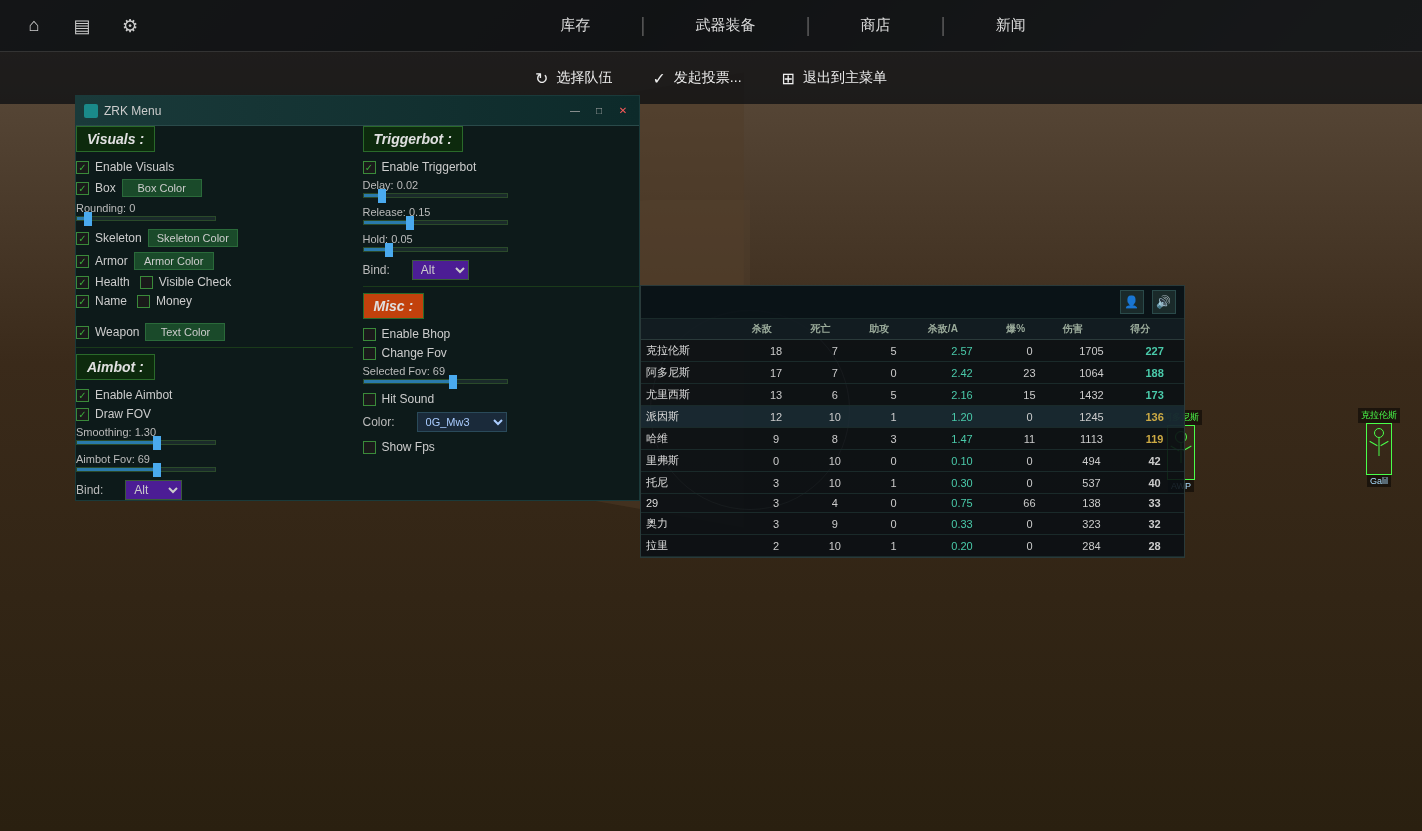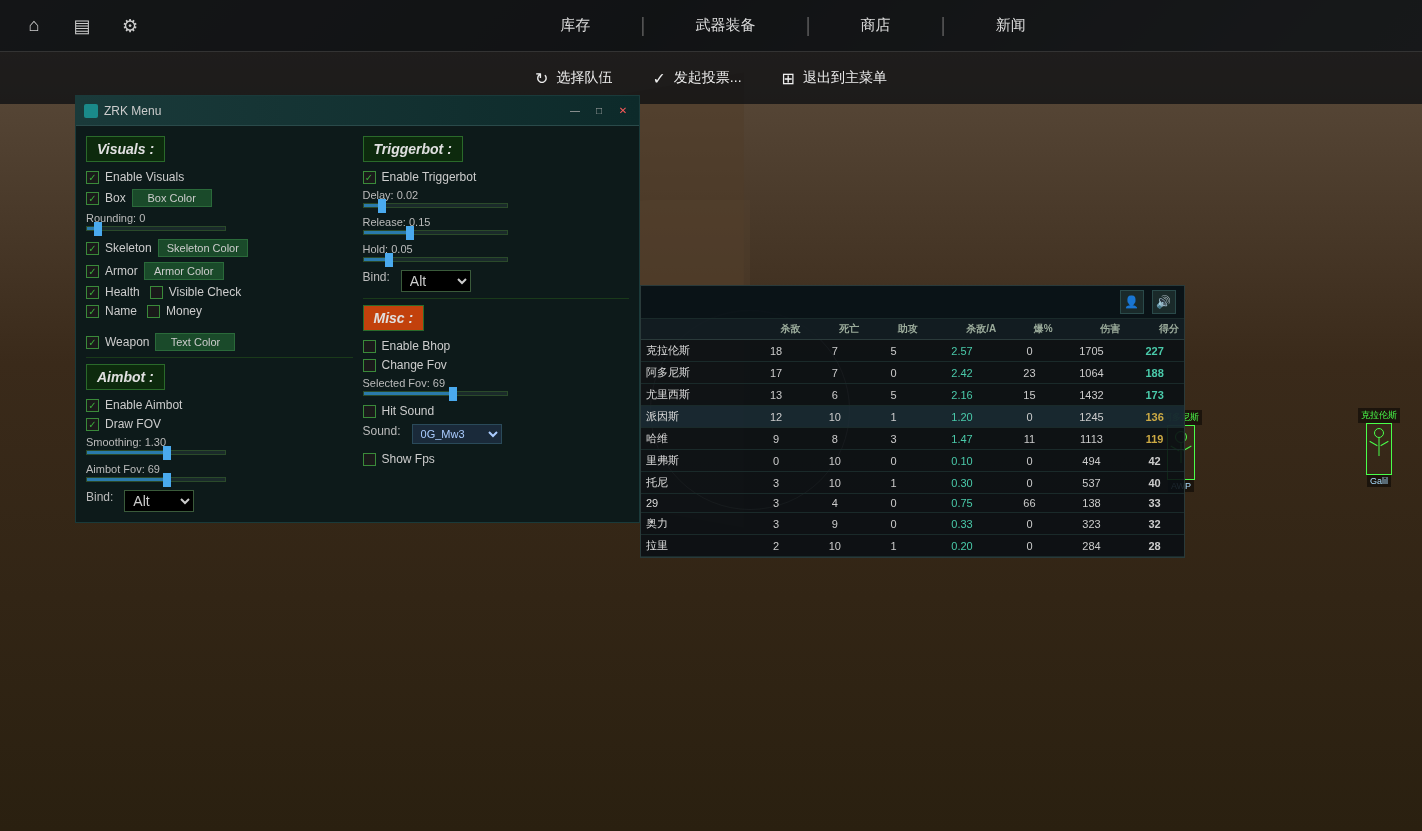--- a/index.html
+++ b/index.html
@@ -122,21 +122,20 @@
       gap: 8px;
     }
     .zrk-control-btn {
       width: 16px; height: 16px;
       display: flex; align-items: center; justify-content: center;
       color: #aaa;
       font-size: 10px;
       cursor: pointer;
     }
     .zrk-content {
-      padding: 10px;
       display: flex;
       gap: 10px;
     }
 
     
     .left-panel {
       flex: 1;
     }
     
     .right-panel {
@@ -204,35 +203,35 @@
     }
     .slider-label {
       color: #bbb;
       font-size: 11px;
       margin-bottom: 2px;
     }
 
     
     .bind-row {
       display: flex;
-      align-items: flex-start;
-      gap: 11px;
+      align-items: center;
+      gap: 22px;
       margin-top: 6px;
     }
     .bind-label {
       color: #bbb;
       font-size: 12px;
     }
     .bind-select {
-      background: #000000;
+      background: #4c1d95;
       border: 1px solid #3a5a3a;
       color: #ccc;
-      font-size: 14px;
+      font-size: 12px;
       padding: 1px 4px;
-      width: 70px;
+      width: 57px;
     }
 
     
     .scoreboard {
       position: absolute;
       top: 285px;
       left: 640px;
       width: 545px;
       background: rgba(10,15,20,0.9);
       border: 1px solid #2a3a3a;
@@ -266,21 +265,21 @@
     }
     .scoreboard-table {
       width: 100%;
       border-collapse: collapse;
     }
     .scoreboard-table th {
       background: rgba(20,30,35,0.9);
       color: #9aaa9a;
       font-size: 10px;
       padding: 3px 5px;
-      text-align: right;
+      text-align: left;
       border-bottom: 1px solid #2a3a3a;
     }
     .scoreboard-table th:first-child {
       text-align: left;
     }
     .scoreboard-table td {
       padding: 3px 5px;
       text-align: center;
       border-bottom: 1px solid #1a2a2a;
       color: #ccc;
@@ -601,21 +600,21 @@
             <div class="full-slider-thumb" style="left:60%;"></div>
           </div>
         </div>
 
         <div class="check-row">
           <div class="chk unchecked"></div>
           <label>Hit Sound</label>
         </div>
 
         <div class="bind-row">
-          <span class="bind-label">Sound:</span>
+          <span class="bind-label">Color:</span>
           <select class="sound-dropdown">
             <option>0G_Mw3</option>
           </select>
         </div>
 
         <div class="check-row" style="margin-top:8px;">
           <div class="chk unchecked"></div>
           <label>Show Fps</label>
         </div>
       </div>

